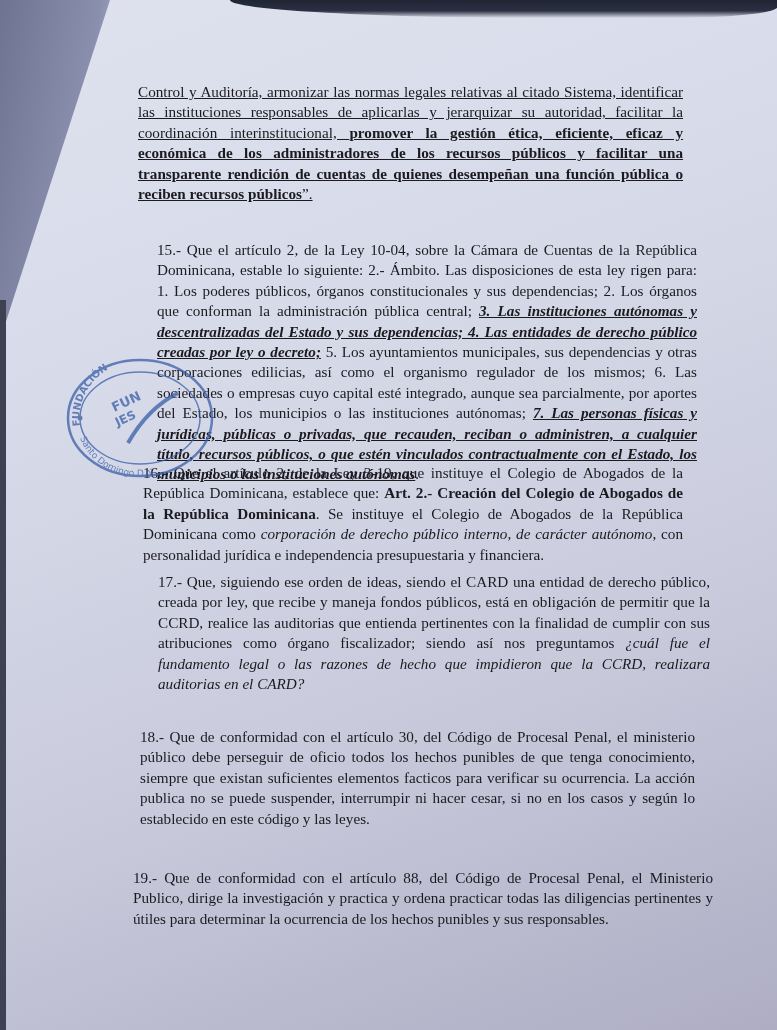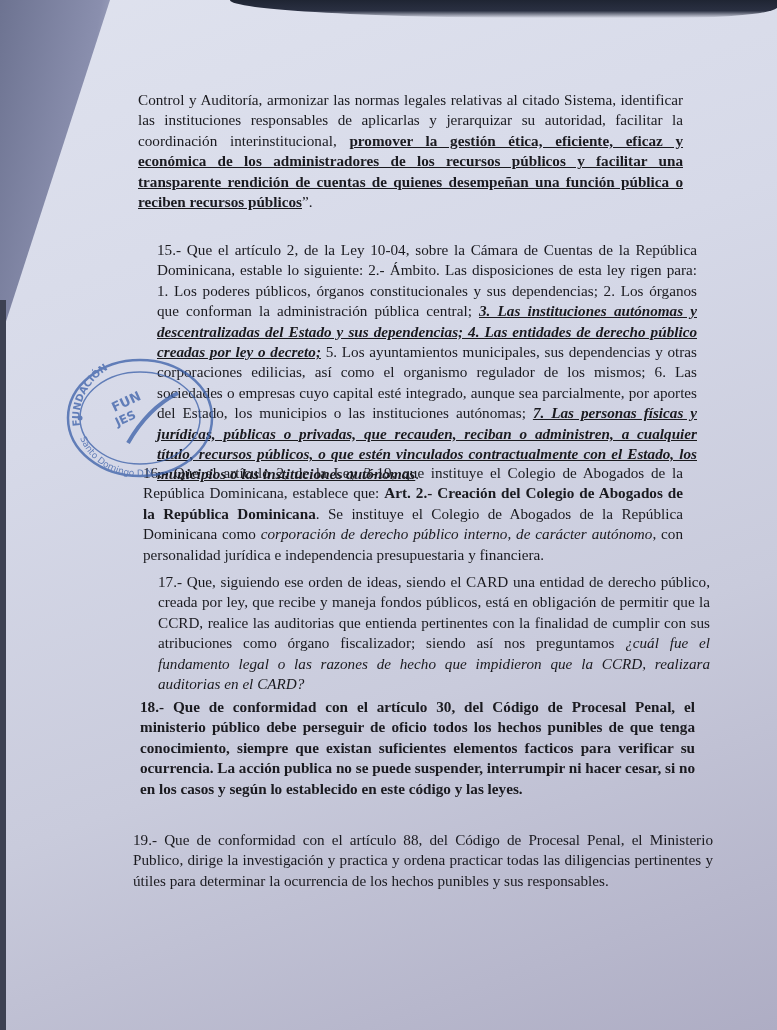--- a/index.html
+++ b/index.html
@@ -28,26 +28,26 @@
     background:#3d4152;
   }
   .text {
     position:absolute; color:#1a1a1f; font-size:15.2px; line-height:20.4px;
     text-align:justify;
   }
   .text p { margin:0; }
   .u { text-decoration:underline; }
   .b { font-weight:bold; }
   .i { font-style:italic; }
-  .p1 { left:138px; top:90px; width:545px; }
+  .p1 { left:138px; top:82px; width:545px;text-decoration:underline; }
   .p15 { left:157px; top:240px; width:540px; }
   .p16 { left:143px; top:463px; width:540px; }
   .p17 { left:158px; top:572px; width:552px; }
-  .p18 { left:140px; top:697px; width:555px;font-weight:bold; }
-  .p19 { left:133px; top:830px; width:580px; }
+  .p18 { left:140px; top:727px; width:555px; }
+  .p19 { left:133px; top:868px; width:580px; }
   .seal {
     position:absolute; left:58px; top:348px; width:160px; height:130px;
     opacity:0.75;
   }
 </style>
 </head>
 <body>
 
 <div class="page">
   <div class="top-shadow"></div>

